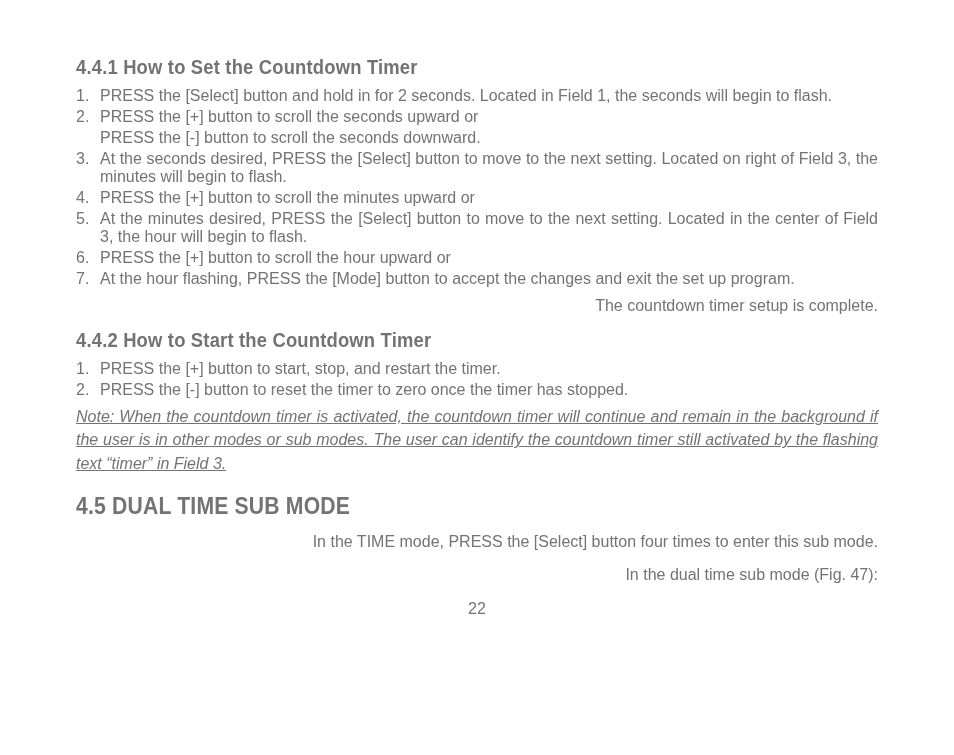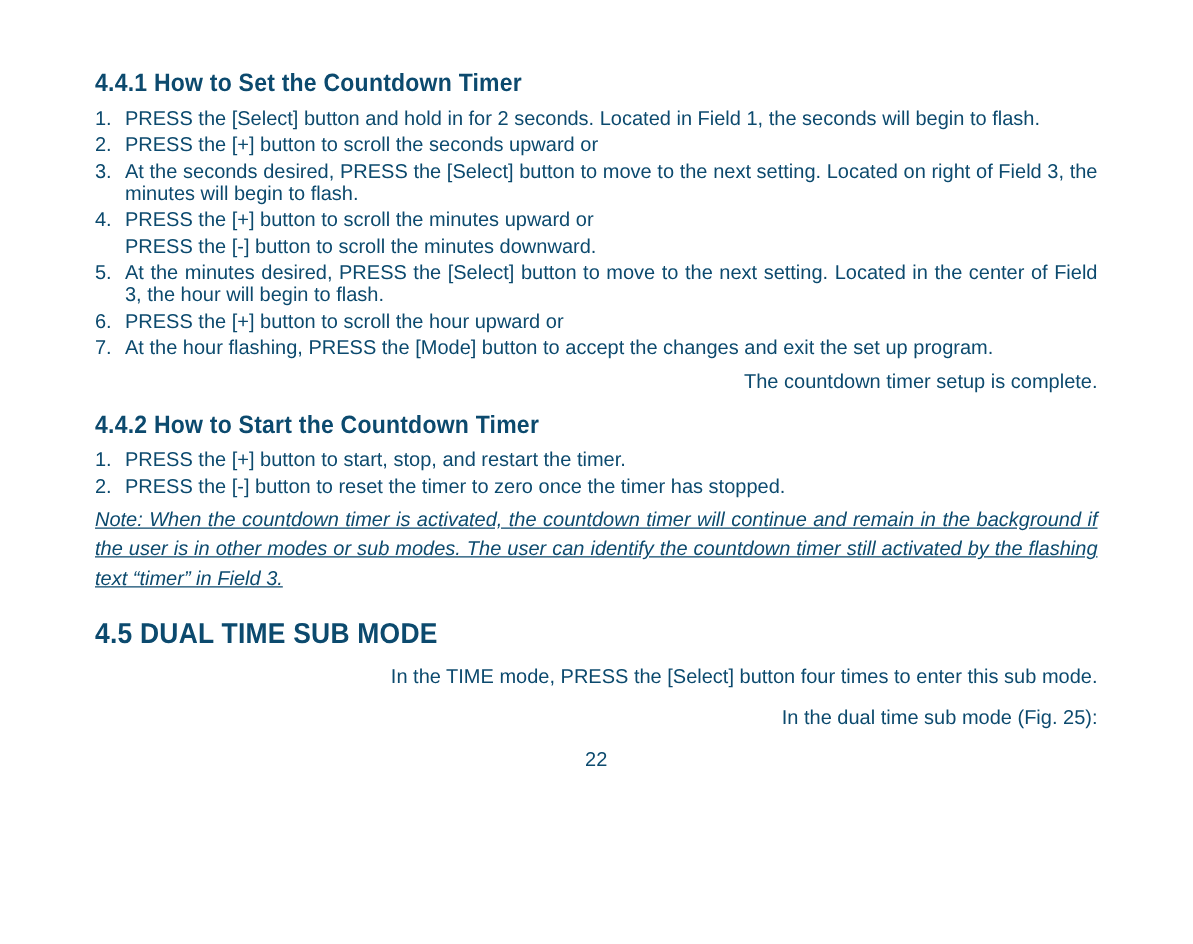--- a/index.html
+++ b/index.html
@@ -8,21 +8,21 @@
     background: #ffffff;
     width: 954px;
     height: 755px;
   }
   .page {
     box-sizing: border-box;
     width: 954px;
     height: 546px;
     padding: 56px 76px 10px 76px;
     font-family: Arial, Helvetica, sans-serif;
-    color: #0c4a6e;
+    color: #737373;
   }
   h2.sect {
     font-family: "Arial Black", Arial, Helvetica, sans-serif;
     font-weight: 900;
     font-size: 20px;
     margin: 0 0 8px 0;
     letter-spacing: 0.2px;
     font-stretch: 90%;
     transform: scaleX(0.92);
     transform-origin: left;
@@ -84,29 +84,29 @@
   <h2 class="sect">4.4.1 How to Set the Countdown Timer</h2>
   <ol class="steps" id="steps441">
       <li>
         <span class="num">1.</span>
         <span class="txt">PRESS the [Select] button and hold in for 2 seconds. Located in Field 1, the seconds will begin to flash.</span>
       </li>
       <li>
         <span class="num">2.</span>
         <span class="txt">PRESS the [+] button to scroll the seconds upward or</span>
       </li>
+      <div class="cont">PRESS the [-] button to scroll the seconds downward.</div>
       <li>
         <span class="num">3.</span>
         <span class="txt">At the seconds desired, PRESS the [Select] button to move to the next setting. Located on right of Field 3, the minutes will begin to flash.</span>
       </li>
       <li>
         <span class="num">4.</span>
         <span class="txt">PRESS the [+] button to scroll the minutes upward or</span>
       </li>
-      <div class="cont">PRESS the [-] button to scroll the minutes downward.</div>
       <li>
         <span class="num">5.</span>
         <span class="txt">At the minutes desired, PRESS the [Select] button to move to the next setting. Located in the center of Field 3, the hour will begin to flash.</span>
       </li>
       <li>
         <span class="num">6.</span>
         <span class="txt">PRESS the [+] button to scroll the hour upward or</span>
       </li>
       <li>
         <span class="num">7.</span>
@@ -123,16 +123,16 @@
       </li>
       <li>
         <span class="num">2.</span>
         <span class="txt">PRESS the [-] button to reset the timer to zero once the timer has stopped.</span>
       </li>
     </ol>
   <div class="note">Note: When the countdown timer is activated, the countdown timer will continue and remain in the background if the user is in other modes or sub modes. The user can identify the countdown timer still activated by the flashing text “timer” in Field 3.</div>
 
   <h1 class="big">4.5 DUAL TIME SUB MODE</h1>
   <div class="body" style="margin-top:8px">In the TIME mode, PRESS the [Select] button four times to enter this sub mode.</div>
-  <div class="body" style="margin-top:10px">In the dual time sub mode (Fig. 25):</div>
+  <div class="body" style="margin-top:10px">In the dual time sub mode (Fig. 47):</div>
 
   <div class="pagenum">22</div>
 </div>
 
 </body></html>

